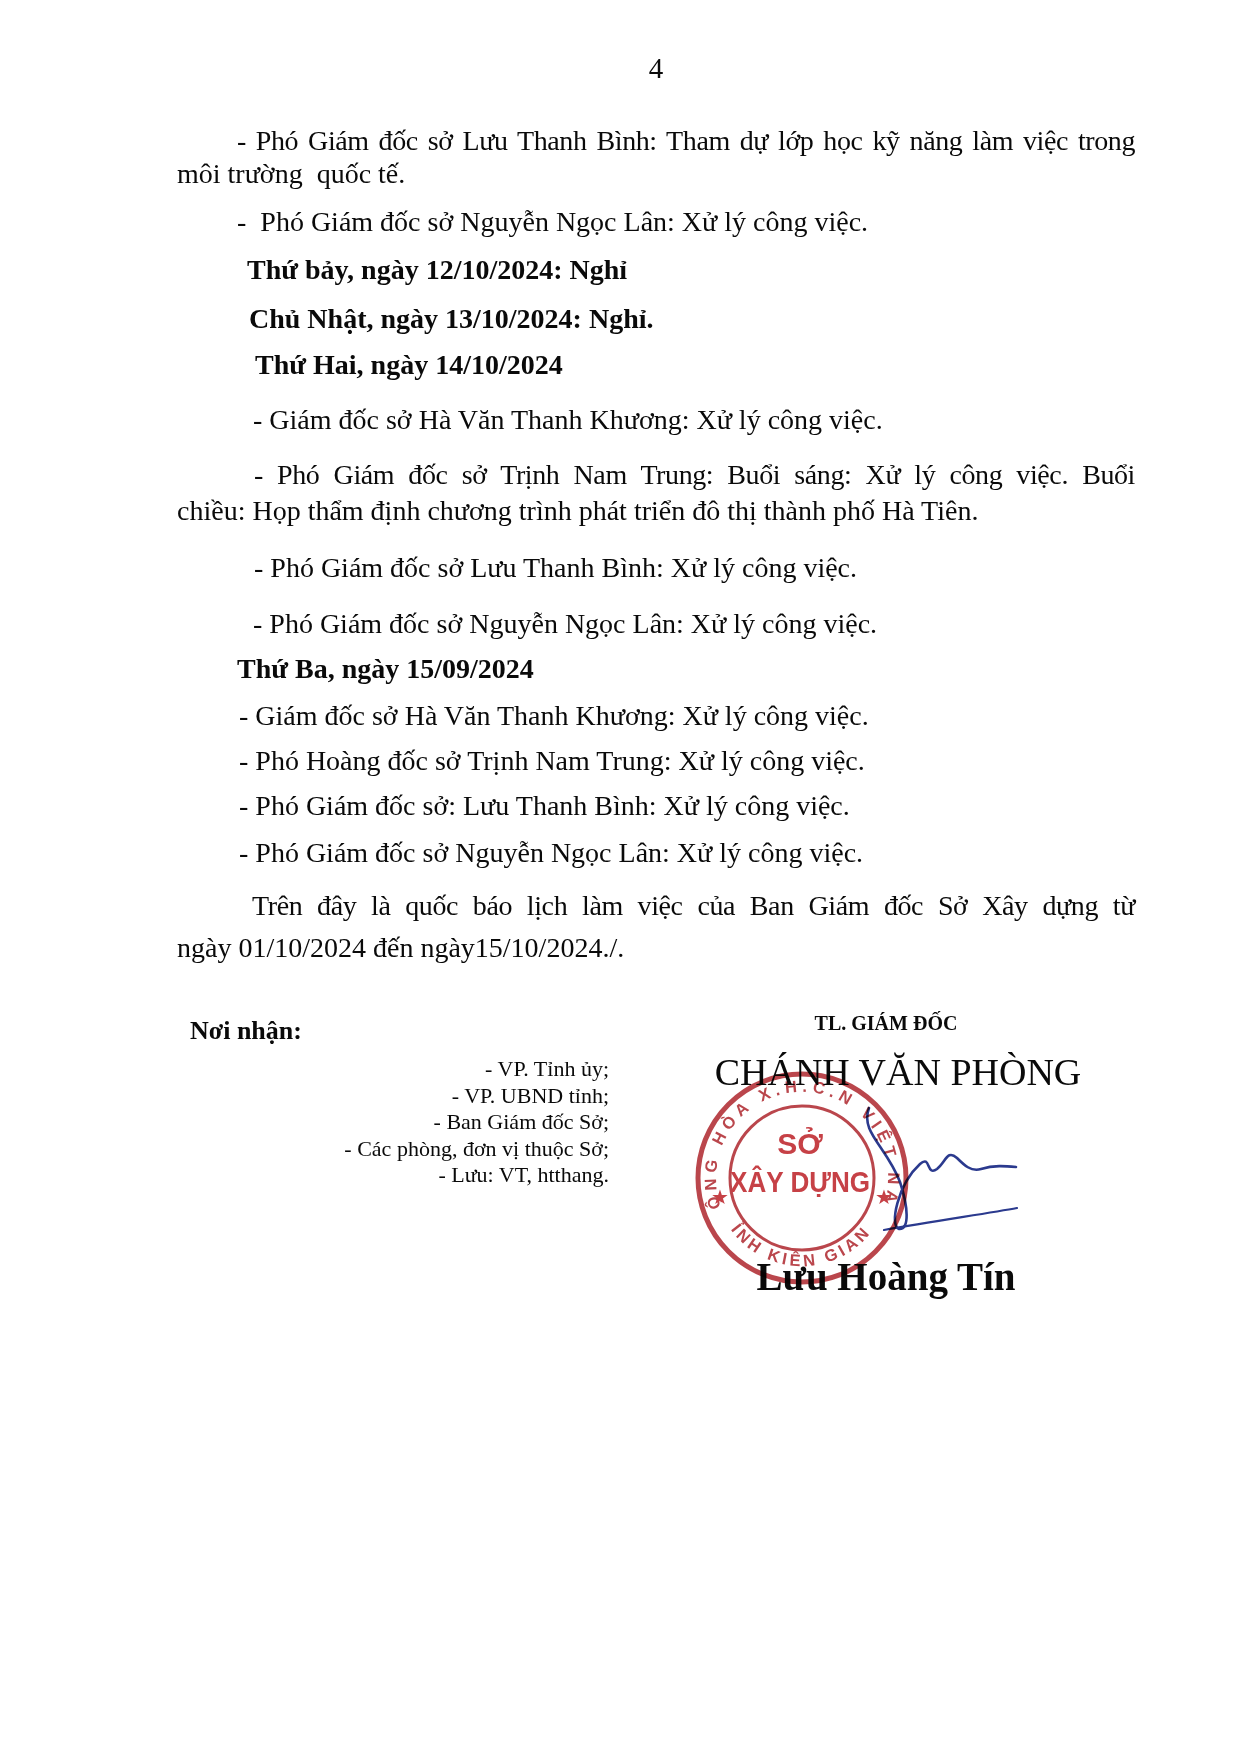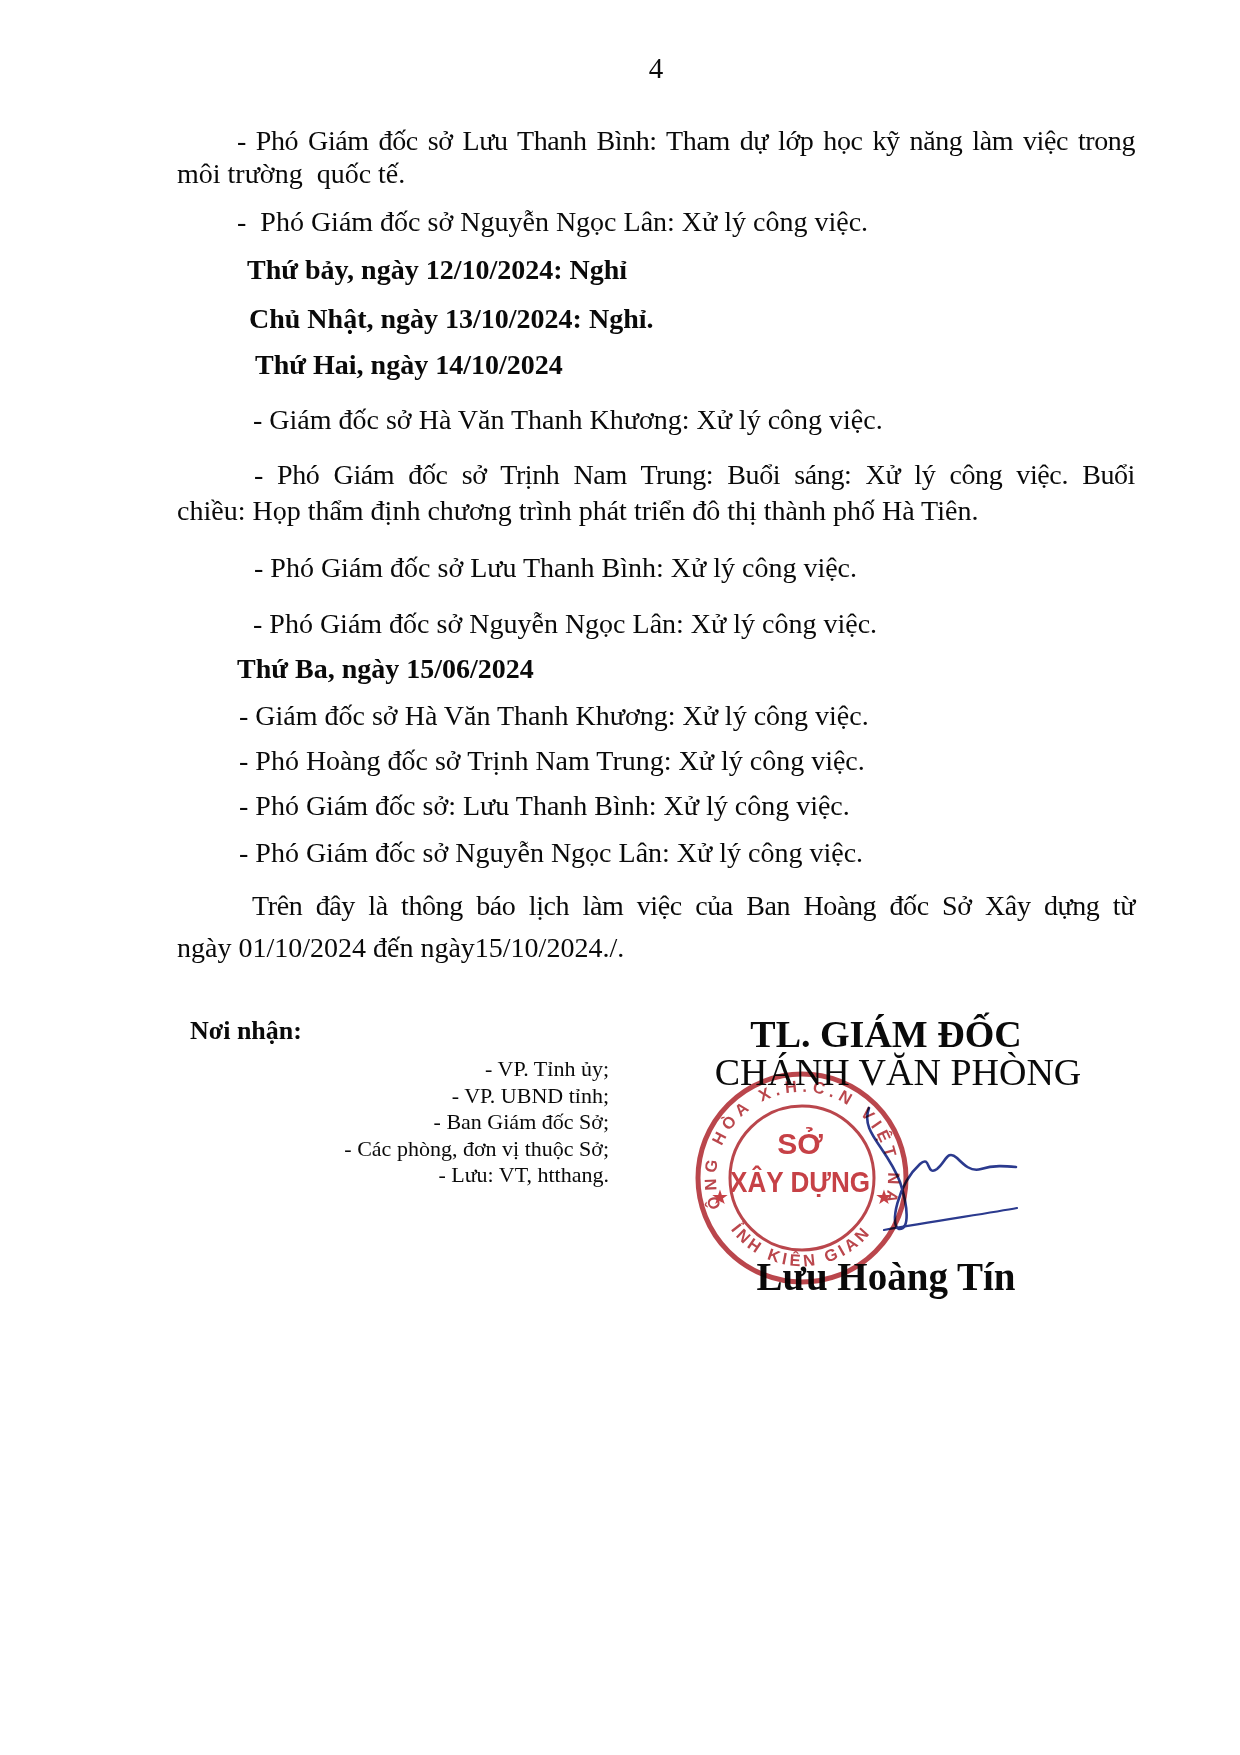--- a/index.html
+++ b/index.html
@@ -25,21 +25,21 @@
   .recips{position:absolute;left:189px;top:1056px;width:420px;}
   .recips .label{
     position:absolute;top:-40px;left:1px;
     font-weight:bold;font-size:26px;
   }
   .recips .ri{font-size:22px;line-height:26.5px;white-space:pre;text-align:right;}
   .signblock{
     position:absolute;left:686px;top:0;width:400px;height:1755px;
     text-align:center;pointer-events:none;
   }
-  .signblock .t1{position:absolute;top:1012px;left:0;width:400px;font-weight:bold;font-size:38px;}
+  .signblock .t1{position:absolute;top:1012px;left:0;width:400px;font-weight:bold;font-size:20px;}
   .signblock .t2{position:absolute;top:1050px;left:12px;width:400px;font-weight:normal;font-size:38px;}
   .signblock .nm{position:absolute;top:1254px;left:0;width:400px;font-weight:bold;font-size:39px;}
   .stamp{
     position:absolute;left:692px;top:1068px;width:220px;height:220px;
     mix-blend-mode:multiply;opacity:.93;
   }
   .stamp text{font-family:"Liberation Sans","DejaVu Sans",sans-serif;font-weight:bold;}
   .sig{
     position:absolute;left:840px;top:1080px;width:220px;height:170px;
     mix-blend-mode:multiply;
@@ -56,26 +56,26 @@
   <div class="ln j" style="top:123px;text-indent:60px">- Phó Giám đốc sở Lưu Thanh Bình: Tham dự lớp học kỹ năng làm việc trong</div>
   <div class="ln" style="top:204px;text-indent:60px">-  Phó Giám đốc sở Nguyễn Ngọc Lân: Xử lý công việc.</div>
   <div class="ln b" style="top:252px;text-indent:70px">Thứ bảy, ngày 12/10/2024: Nghỉ</div>
   <div class="ln b" style="top:301px;text-indent:72px">Chủ Nhật, ngày 13/10/2024: Nghỉ.</div>
   <div class="ln b" style="top:347px;text-indent:78px">Thứ Hai, ngày 14/10/2024</div>
   <div class="ln" style="top:402px;text-indent:76px">- Giám đốc sở Hà Văn Thanh Khương: Xử lý công việc.</div>
   <div class="ln j" style="top:457px;text-indent:77px">- Phó Giám đốc sở Trịnh Nam Trung: Buổi sáng: Xử lý công việc. Buổi</div>
   <div class="ln" style="top:493px">chiều: Họp thẩm định chương trình phát triển đô thị thành phố Hà Tiên.</div>
   <div class="ln" style="top:550px;text-indent:77px">- Phó Giám đốc sở Lưu Thanh Bình: Xử lý công việc.</div>
   <div class="ln" style="top:606px;text-indent:76px">- Phó Giám đốc sở Nguyễn Ngọc Lân: Xử lý công việc.</div>
-  <div class="ln b" style="top:651px;text-indent:60px">Thứ Ba, ngày 15/06/2024</div>
+  <div class="ln b" style="top:651px;text-indent:60px">Thứ Ba, ngày 15/09/2024</div>
   <div class="ln" style="top:698px;text-indent:62px">- Giám đốc sở Hà Văn Thanh Khương: Xử lý công việc.</div>
   <div class="ln" style="top:743px;text-indent:62px">- Phó Hoàng đốc sở Trịnh Nam Trung: Xử lý công việc.</div>
   <div class="ln" style="top:788px;text-indent:62px">- Phó Giám đốc sở: Lưu Thanh Bình: Xử lý công việc.</div>
   <div class="ln" style="top:835px;text-indent:62px">- Phó Giám đốc sở Nguyễn Ngọc Lân: Xử lý công việc.</div>
-  <div class="ln j" style="top:888px;text-indent:75px">Trên đây là thông báo lịch làm việc của Ban Hoàng đốc Sở Xây dựng từ</div>
+  <div class="ln j" style="top:888px;text-indent:75px">Trên đây là quốc báo lịch làm việc của Ban Giám đốc Sở Xây dựng từ</div>
   <div class="ln" style="top:930px">ngày 01/10/2024 đến ngày15/10/2024./.</div>
 
   <div class="recips">
     <div class="label">Nơi nhận:</div>
     <div class="ri">- VP. Tỉnh ủy;</div>
     <div class="ri">- VP. UBND tỉnh;</div>
     <div class="ri">- Ban Giám đốc Sở;</div>
     <div class="ri">- Các phòng, đơn vị thuộc Sở;</div>
     <div class="ri">- Lưu: VT, htthang.</div>
   </div>

